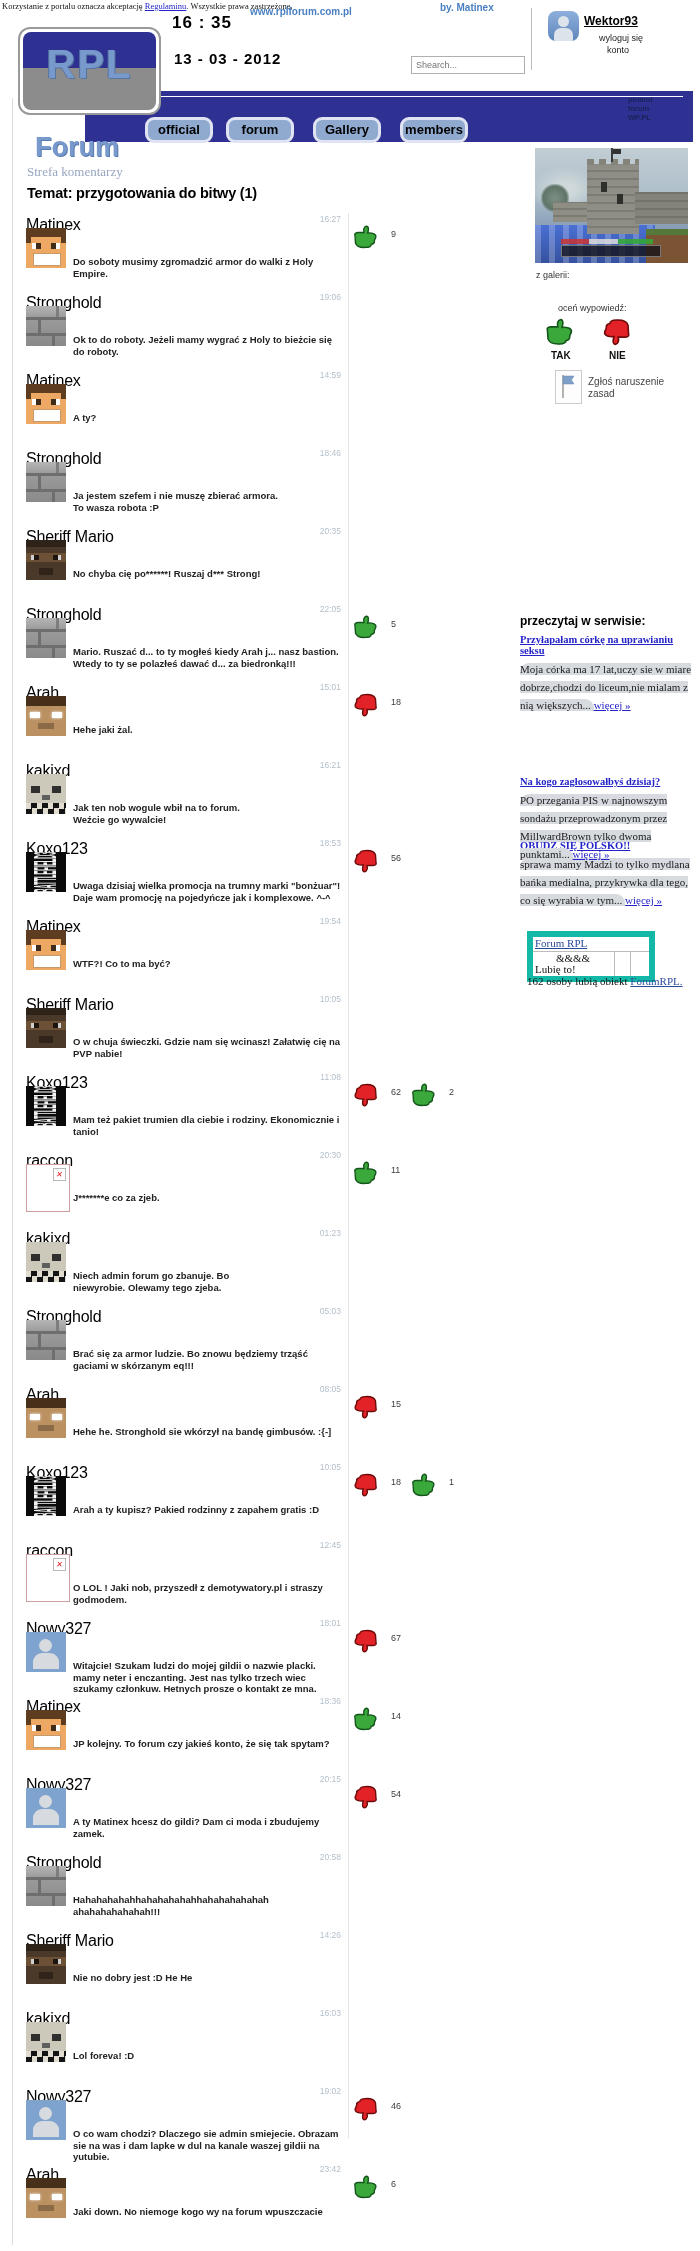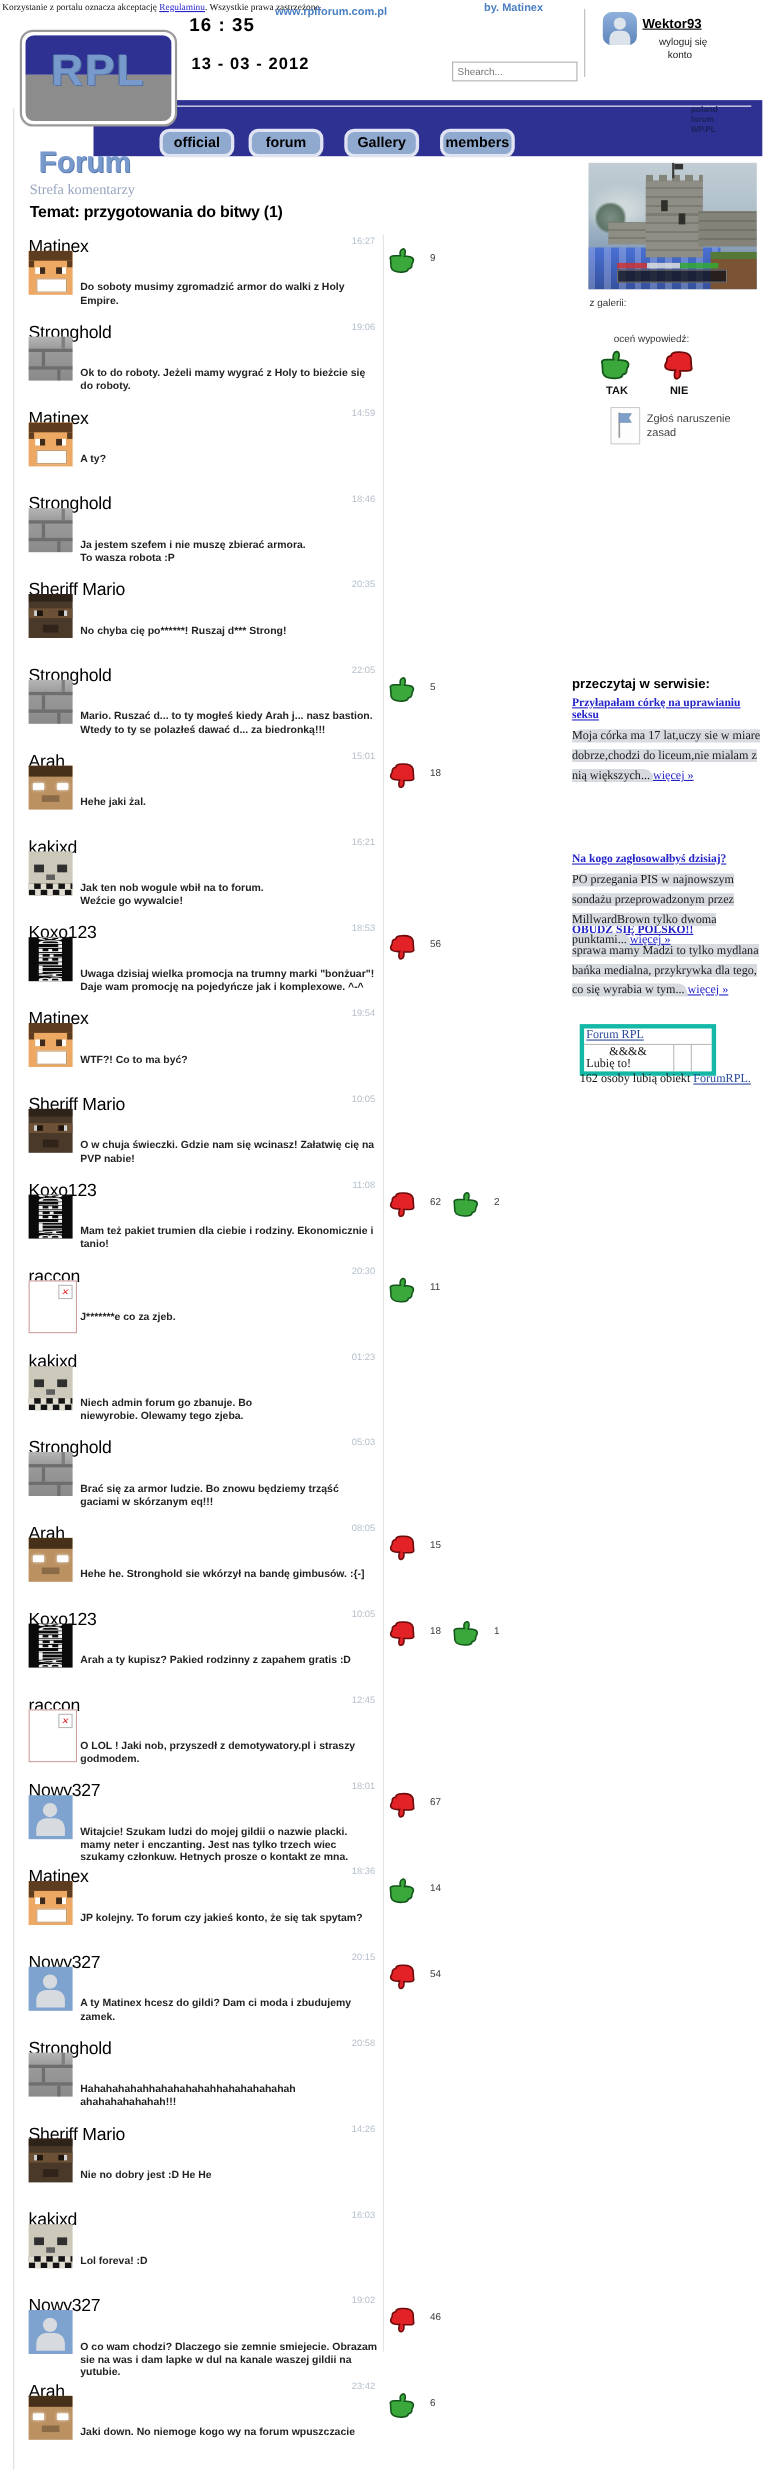--- a/index.html
+++ b/index.html
@@ -161,21 +161,21 @@
   .ad-cta{position:absolute;left:0;top:131px;width:100%;text-align:center;font-size:12.5px;color:#555;}
   .ad-url{position:absolute;left:15px;top:147px;width:152px;font-size:8px;color:#9fc0dd;line-height:9.5px;overflow-wrap:anywhere;}
 
   .news-header{position:absolute;left:8px;top:468px;font-size:12px;font-weight:bold;color:#000;}
   .news{position:absolute;left:8px;width:176px;font-family:Liberation Serif, serif;}
   .news .n-title{font-size:10.5px;font-weight:bold;color:#2323c8;text-decoration:underline;display:block;margin-bottom:3px;}
   .news .n-body{font-size:11px;color:#1a1a1a;line-height:13px;}
   .news .n-more{font-size:11px;color:#2323c8;text-decoration:underline;}
   .news1{top:488px;} .news2{top:553px;} .news3{top:630px;} .news4{top:694px;}
 
-  .fb-box{position:absolute;left:15px;top:785px;width:116px;height:39px;border:4px solid #14b8a6;
+  .fb-box{position:absolute;left:15px;top:785px;width:116px;height:39px;border:6px solid #14b8a6;
     font-family:"Liberation Serif",serif;font-size:11px;}
   .fb-top{height:14px;border-bottom:1px solid #bbb;padding-left:2px;}
   .fb-top a{color:#2a4a9a;text-decoration:underline;}
   .fb-bottom{position:relative;height:24px;}
   .fb-amp{position:absolute;left:0;top:0;width:80px;text-align:center;color:#111;}
   .fb-like{position:absolute;left:2px;top:11px;color:#111;}
   .fb-cell1{position:absolute;right:18px;top:0;width:1px;height:24px;background:#bbb;}
   .fb-cell2{position:absolute;right:34px;top:0;width:1px;height:24px;background:#bbb;}
   .fb-count{position:absolute;left:15px;top:829px;width:176px;font-family:"Liberation Serif",serif;
     font-size:11px;color:#111;}
@@ -601,21 +601,21 @@
       <div class="c-votes"></div>
     </div>
 
     <div class="comment">
       <div class="c-time">19:02</div>
       <div class="c-name">Nowy327</div>
       <div class="av av-nowy">
           <i class="p n-head"></i>
           <i class="p n-body"></i>
         </div>
-      <div class="c-text">O co wam chodzi? Dlaczego sie zemnie smiejecie. Obrazam sie na was i dam lapke w dul na kanale waszej gildii na yutubie.</div>
+      <div class="c-text">O co wam chodzi? Dlaczego sie admin smiejecie. Obrazam sie na was i dam lapke w dul na kanale waszej gildii na yutubie.</div>
       <div class="c-votes">
           <span class="vote"><svg width="27" height="24" viewBox="0 0 27 24">
               <path d="M3 10.5 C2 8.5 4 7.5 6.5 7.5 L12 7.5 C11.2 4.5 12 1.8 14.2 1.3 C16.3 0.9 16.8 3.5 16.2 6 L15.7 8 C19.5 7.6 24.5 8.6 23.8 12 C23.4 14 22.2 14.6 22.4 16 C22.7 18 21 19.2 19.2 19.4 C19.2 21.2 17.2 22.3 13.5 22.4 C9 22.6 4.5 21.5 3.5 18 Z" fill="#e32227" stroke="#6d0a0a" stroke-width="1.4" transform="rotate(180 13.5 12)"></path>
             </svg></span>
           <span class="vote-n">46</span>
         </div>
     </div>
 
     <div class="comment">
       <div class="c-time">23:42</div>

